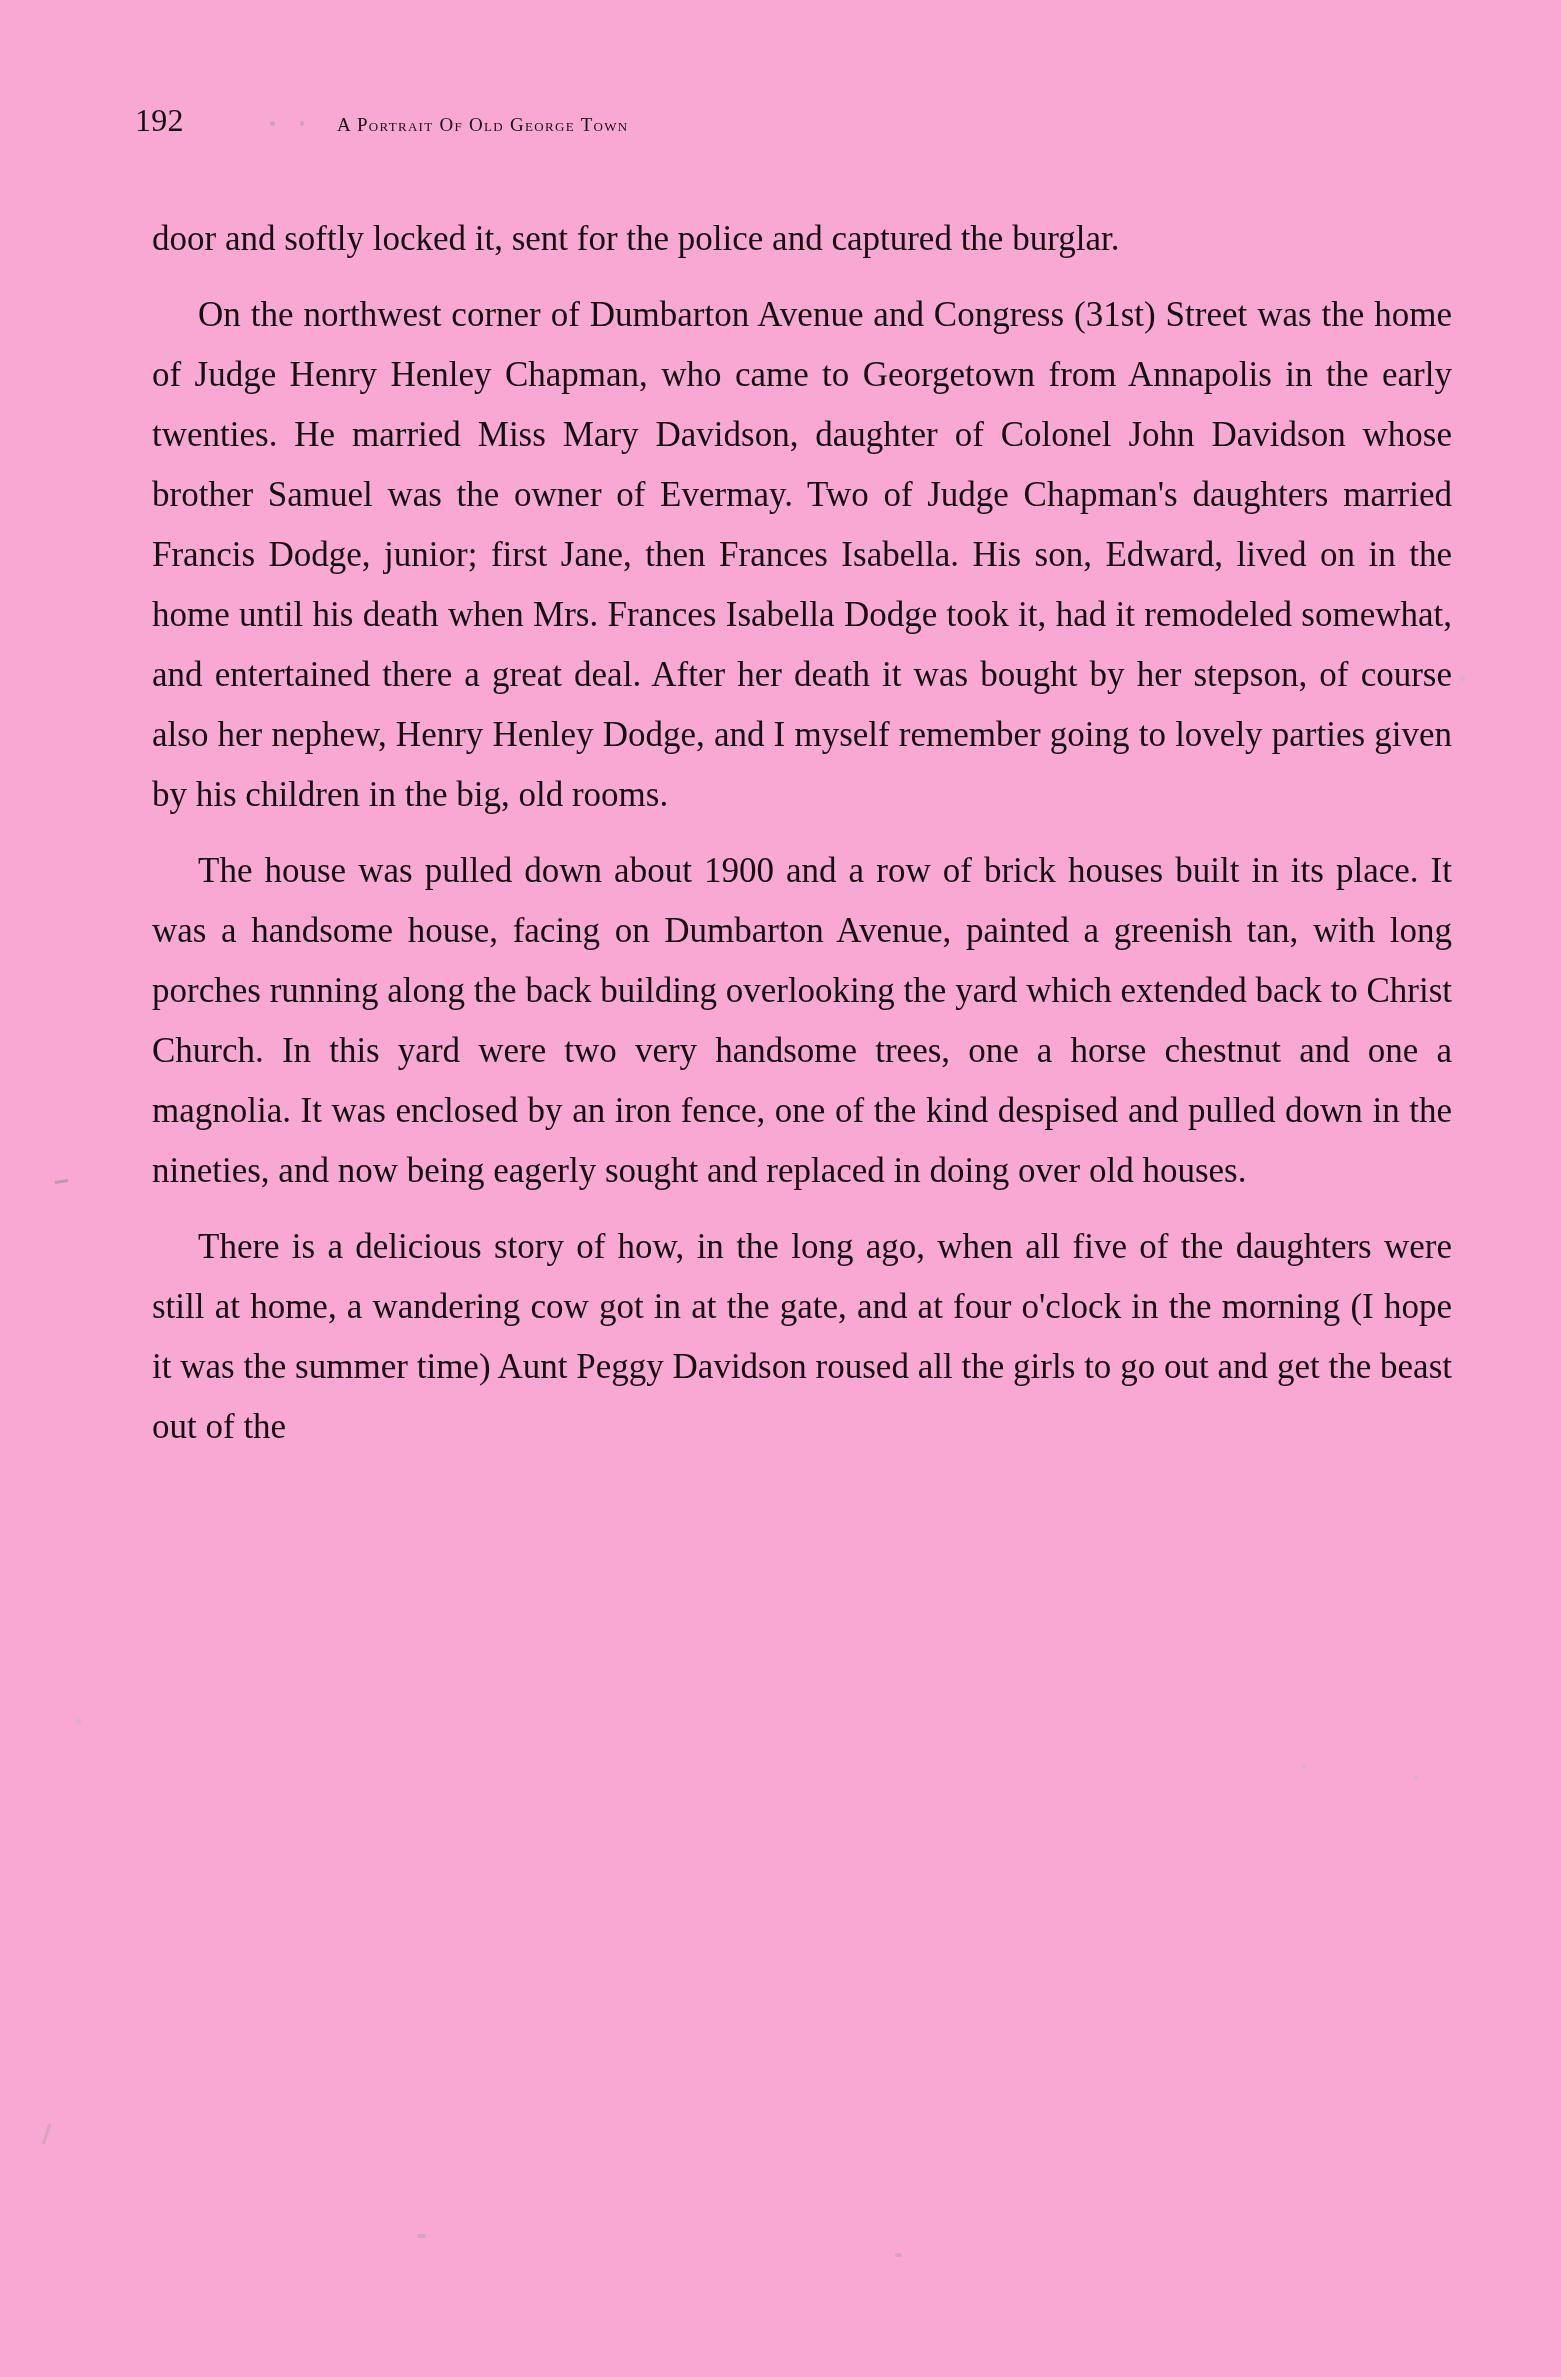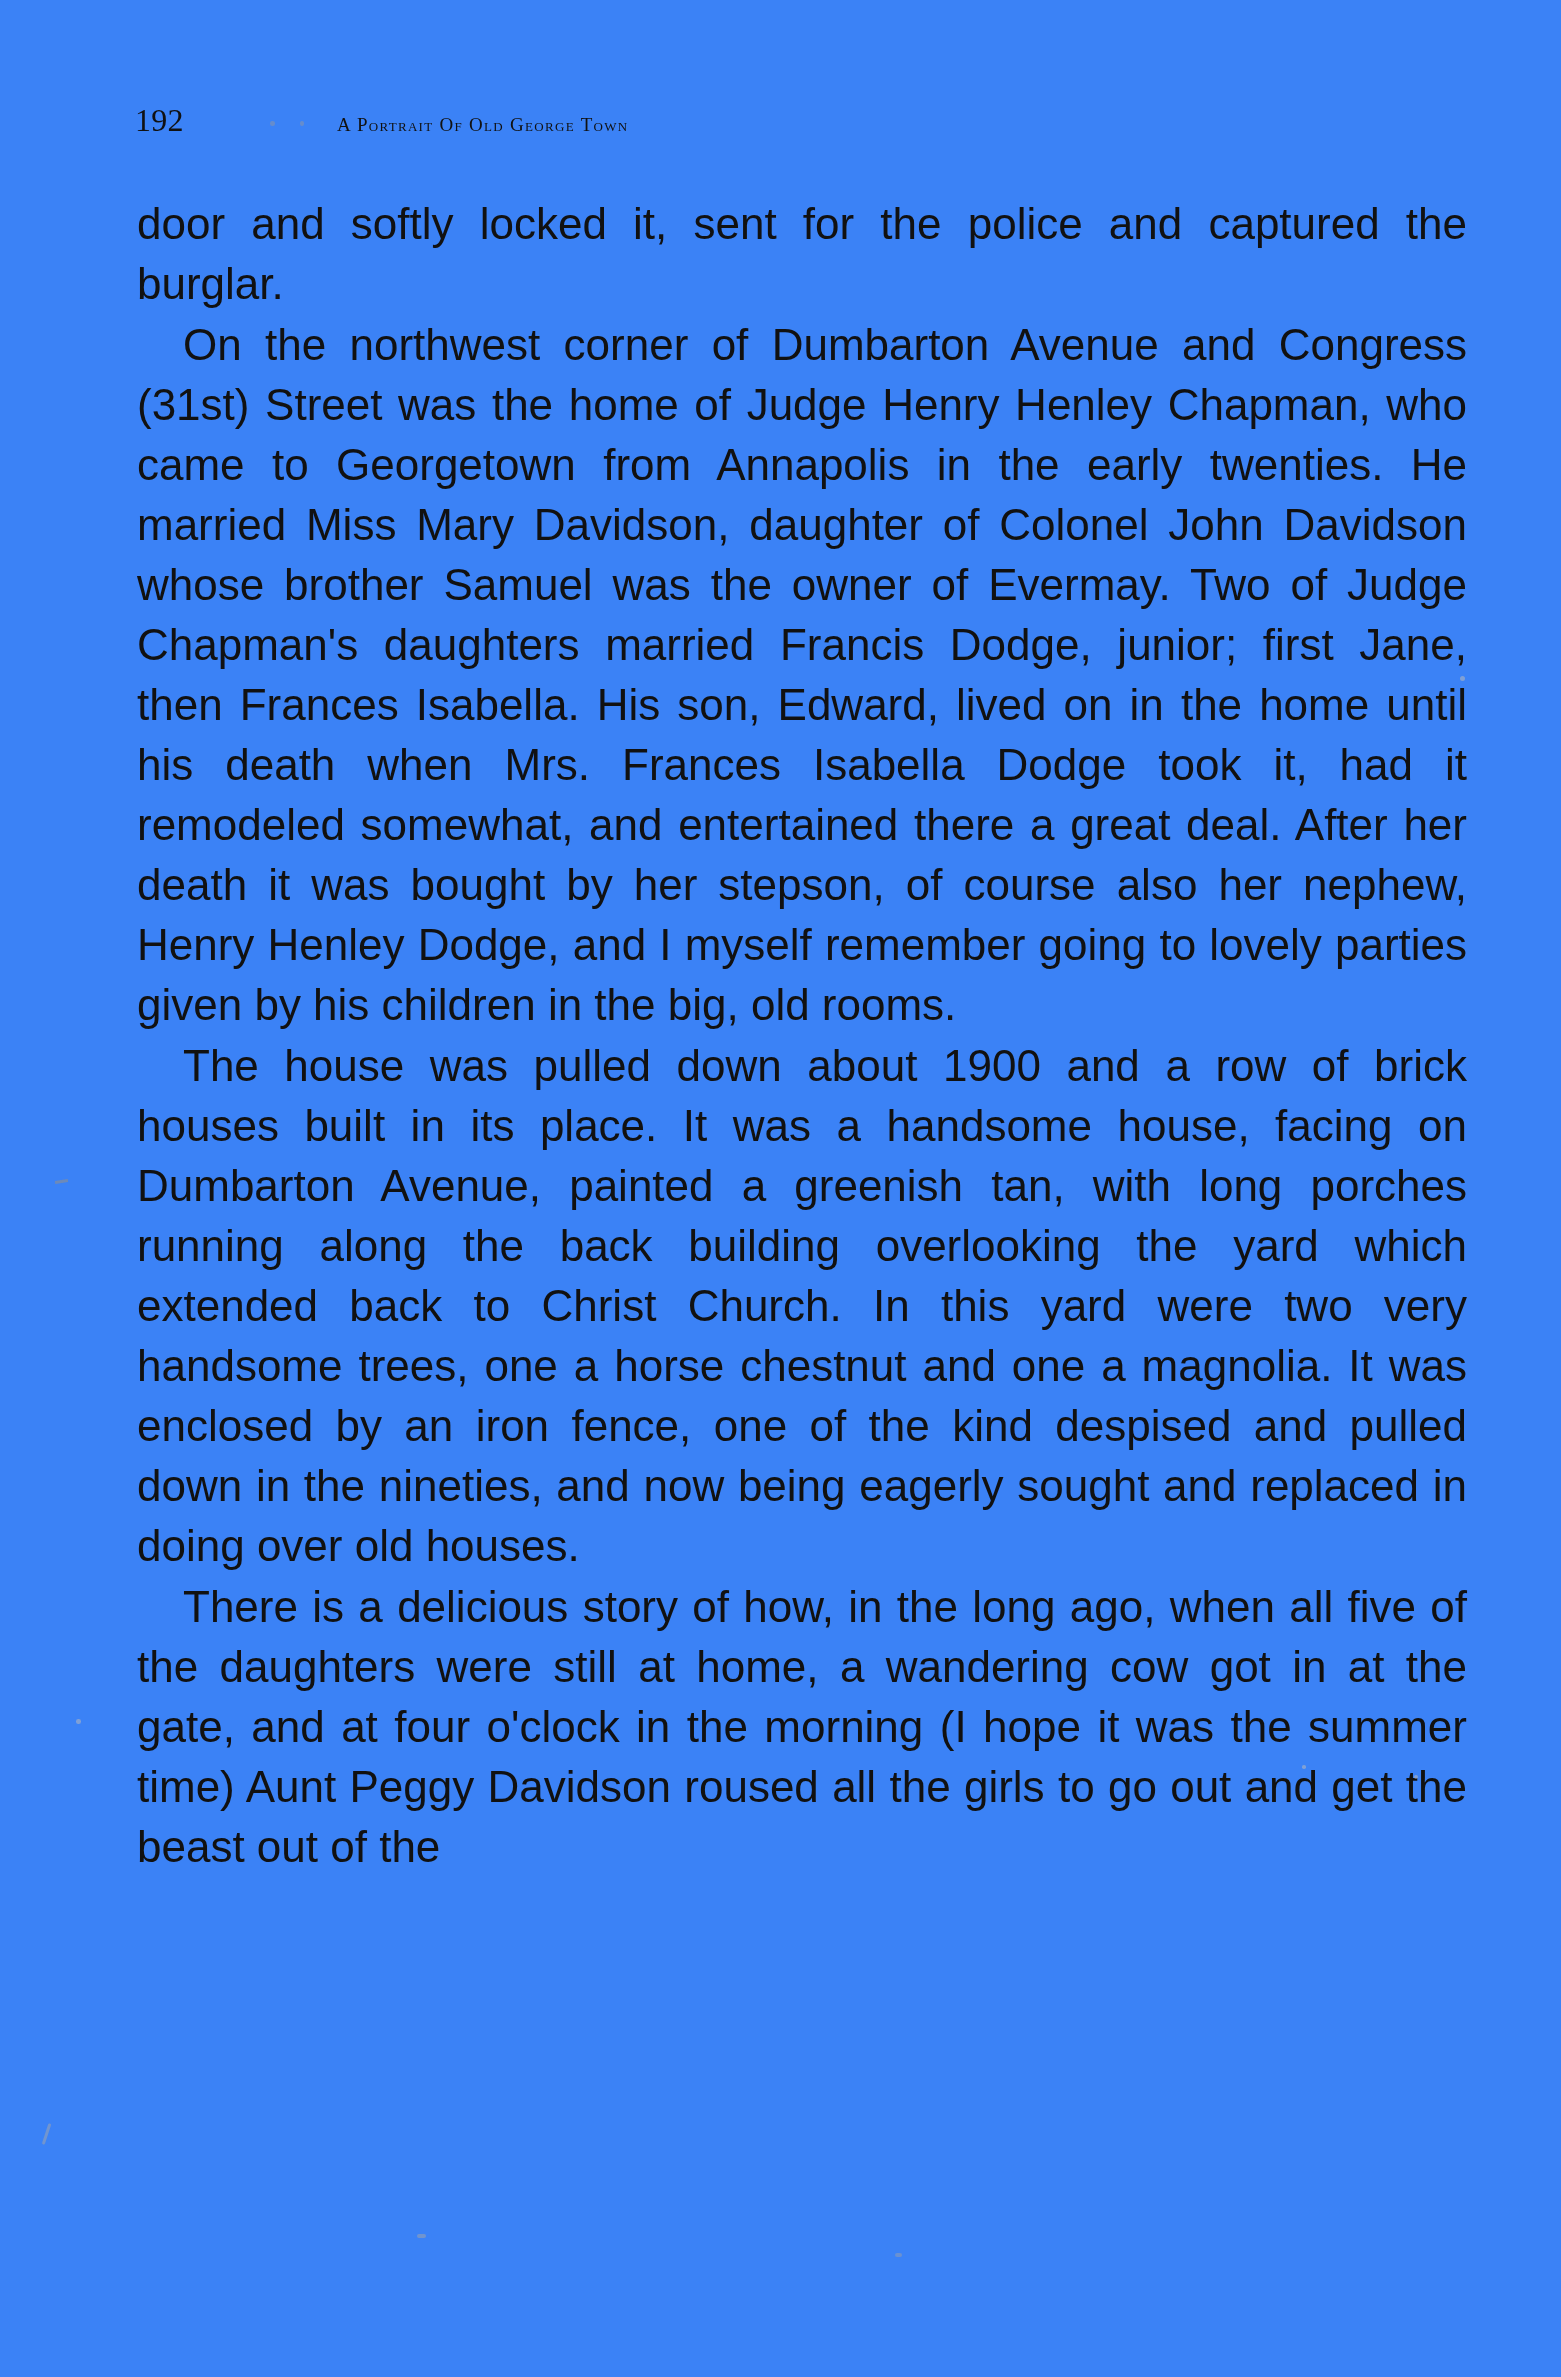--- a/index.html
+++ b/index.html
@@ -14,21 +14,21 @@
     color: #111111;
     position: relative;
     overflow: hidden;
   }
   .page {
     position: absolute;
     left: 0;
     top: 0;
     width: 1561px;
     height: 2377px;
-    background: #3b82f6;
+    background: #f9a8d4;
   }
   .page-header {
     position: absolute;
     left: 135px;
     top: 104px;
     width: 1332px;
     height: 36px;
     display: flex;
     align-items: baseline;
   }
@@ -50,23 +50,23 @@
     text-transform: capitalize;
     white-space: nowrap;
   }
   .body-text {
     position: absolute;
     left: 136px;
     top: 193px;
     width: 1332px;
   }
   .para {
-    margin: 1px;
-    font-family: Liberation Sans, sans-serif;
-    font-size: 44px;
+    margin: 16px;
+    font-family: Liberation Serif, serif;
+    font-size: 35px;
     line-height: 60px;
     text-align: justify;
     text-justify: inter-word;
     color: #111111;
     hyphens: manual;
   }
   .para + .para {
     margin-top: 0;
   }
   .para.indent {

